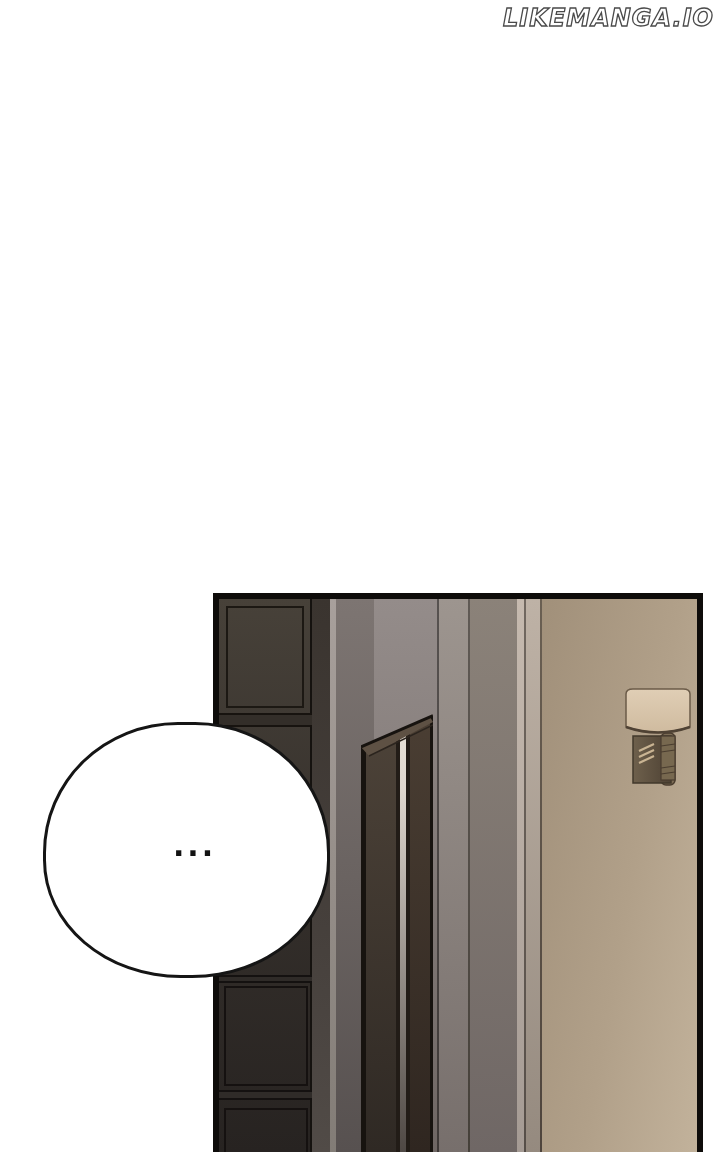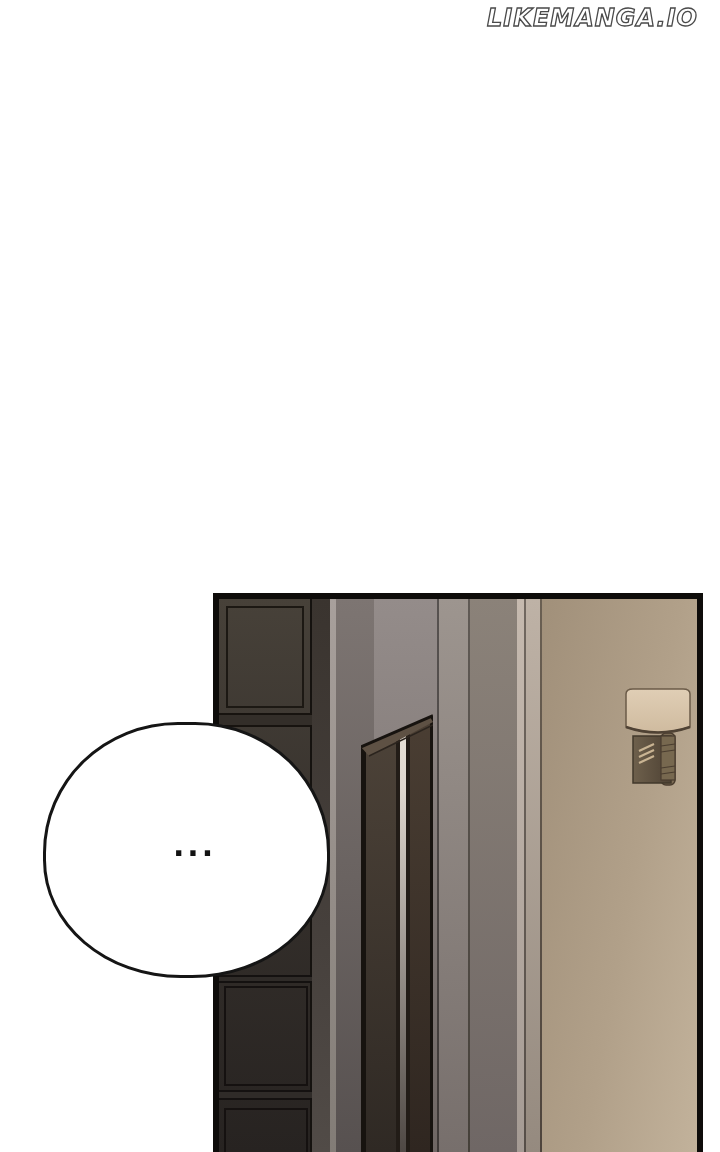--- a/index.html
+++ b/index.html
@@ -4,21 +4,21 @@
 <style>
   html,body{margin:0;padding:0;background:#ffffff;}
   body{
     width:720px;height:1152px;position:relative;overflow:hidden;
     font-family:"DejaVu Sans", sans-serif;
   }
   .page{position:absolute;inset:0;background:var(--page_bg,#ffffff);}
 
   
   .watermark{
-    position:absolute;top:4px;right:22px;
+    position:absolute;top:4px;right:6px;
     font-family:"DejaVu Sans", sans-serif;
     font-weight:bold;font-style:italic;
     font-size:24px;letter-spacing:1px;
     color:var(--watermark_fill,#ffffff);
     -webkit-text-stroke:1.3px var(--watermark_outline,#4a4a4a);
     text-shadow:0 0 1px rgba(60,60,60,.35);
     white-space:nowrap;
   }
 
   

